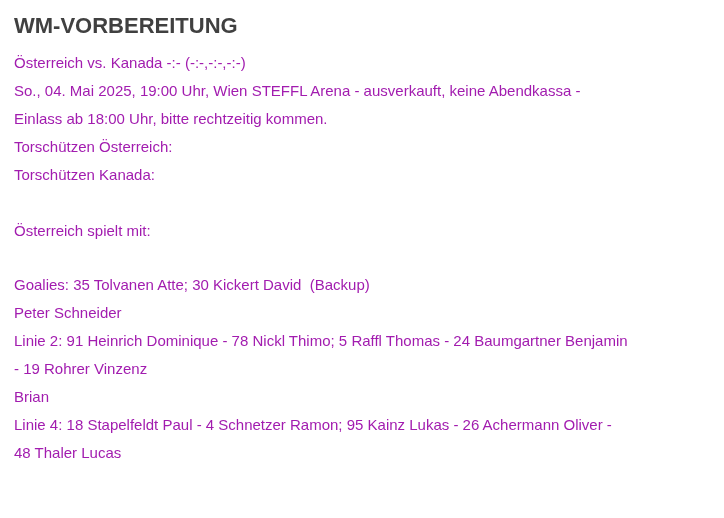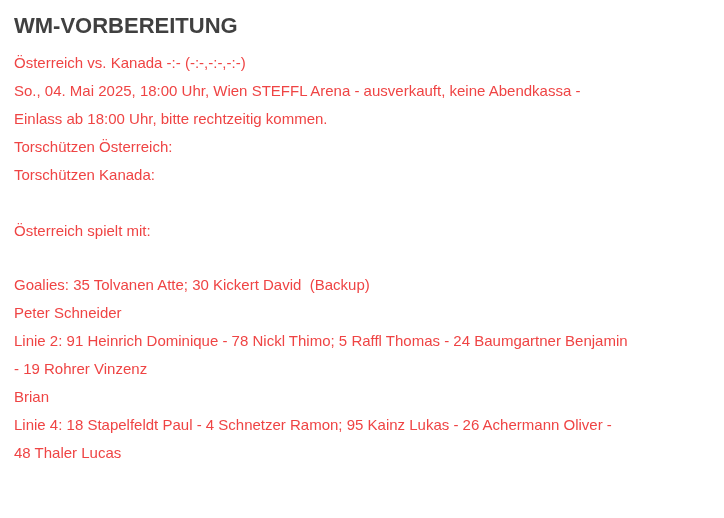--- a/index.html
+++ b/index.html
@@ -18,21 +18,21 @@
   }
   .article-title {
     margin: 11px 0 0 0;
     font-size: 22px;
     line-height: 29px;
     font-weight: bold;
     color: #404040;
     white-space: pre;
   }
   .text-block {
-    color: #ef4444;
+    color: #a21caf;
     font-size: 15px;
     line-height: 28px;
     margin: 0;
   }
   .text-block .line {
     white-space: pre; 
     height: 28px;
   }
   .match-info   { margin-top: 9px;  }
   .lineup-head  { margin-top: 28px; }
@@ -40,21 +40,21 @@
 </style>
 </head>
 <body>
 
 <div class="page">
 
   <h1 class="article-title">WM-VORBEREITUNG</h1>
 
   <div class="text-block match-info">
     <div class="line">Österreich vs. Kanada -:- (-:-,-:-,-:-)</div>
-    <div class="line">So., 04. Mai 2025, 18:00 Uhr, Wien STEFFL Arena - ausverkauft, keine Abendkassa -</div>
+    <div class="line">So., 04. Mai 2025, 19:00 Uhr, Wien STEFFL Arena - ausverkauft, keine Abendkassa -</div>
     <div class="line">Einlass ab 18:00 Uhr, bitte rechtzeitig kommen.</div>
     <div class="line">Torschützen Österreich:</div>
     <div class="line">Torschützen Kanada:</div>
   </div>
 
   <div class="text-block lineup-head">
     <div class="line">Österreich spielt mit:</div>
   </div>
 
   <div class="text-block lineup-block">

